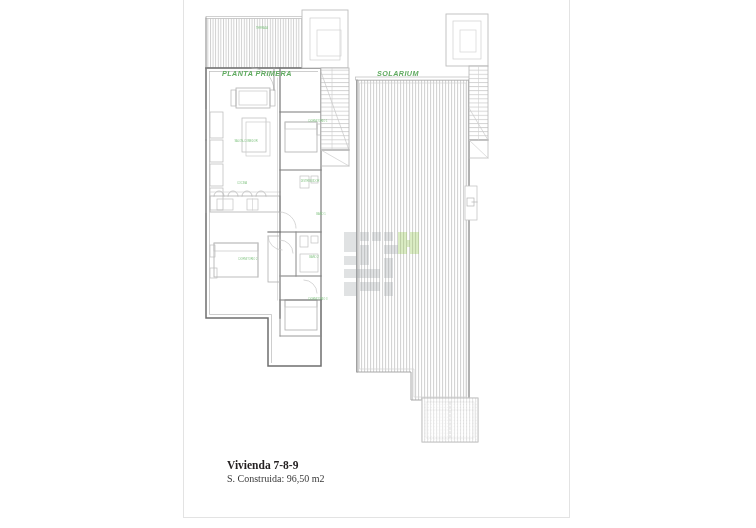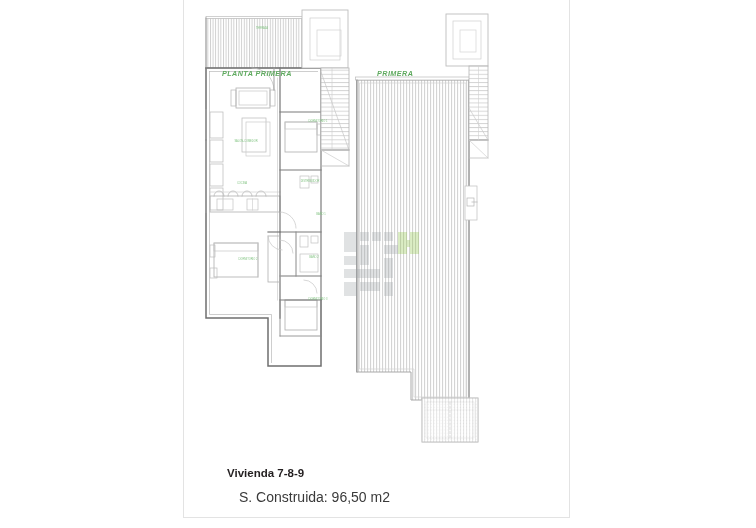--- a/index.html
+++ b/index.html
@@ -87,33 +87,33 @@
   }
 
   
   #caption {
     position: absolute;
     left: 43px;
     top: 458px;
     width: 320px;
   }
   #caption-title {
-    font-family: Liberation Sans, sans-serif;
+    font-family: Liberation Serif, serif;
     font-size: 11.5px;
     font-weight: bold;
     color: #231f20;
     line-height: 14px;
-    margin: 8px 0 1px 0;
+    margin: 0 0 1px 0;
   }
   .caption-line {
-    font-family: Liberation Sans, sans-serif;
-    font-size: 14px;
+    font-family: Liberation Serif, serif;
+    font-size: 10px;
     color: #3a3a3a;
     line-height: 11.6px;
-    margin: 12px;
+    margin: 0;
   }
 </style>
 </head>
 <body>
 
 <div id="viewport">
 
   <div id="page-card">
 
     <div id="plan">
@@ -268,21 +268,21 @@
           <path d="M266 402 L266 438" stroke="#9f9f9f" stroke-width="0.8" stroke-dasharray="2.2 2"></path>
           <path d="M242 410 L290 410" stroke="#d6d6d6" stroke-width="0.6"></path>
 
           <rect x="238" y="398" width="56" height="44" fill="url(#deck)" opacity="0.55"></rect>
           <rect x="238" y="398" width="56" height="44" stroke="#c3c3c3" stroke-width="0.8" fill="none"></rect>
 
         </g>
       </svg>
 
       <div class="section-title" id="title-planta">PLANTA PRIMERA</div>
-      <div class="section-title" id="title-solarium">PRIMERA</div>
+      <div class="section-title" id="title-solarium">SOLARIUM</div>
 
       <div id="room-labels">
           <div class="room-label" style="left: 64px; top: 27px; width: 28px;">TERRAZA</div>
           <div class="room-label" style="left: 48px; top: 140px; width: 28px;">SALON-COMEDOR</div>
           <div class="room-label" style="left: 44px; top: 182px; width: 28px;">COCINA</div>
           <div class="room-label" style="left: 120px; top: 120px; width: 28px;">DORMITORIO 1</div>
           <div class="room-label" style="left: 112px; top: 180px; width: 28px;">DISTRIBUIDOR</div>
           <div class="room-label" style="left: 123px; top: 213px; width: 28px;">BAÑO 1</div>
           <div class="room-label" style="left: 50px; top: 258px; width: 28px;">DORMITORIO 2</div>
           <div class="room-label" style="left: 116px; top: 256px; width: 28px;">BAÑO 2</div>

